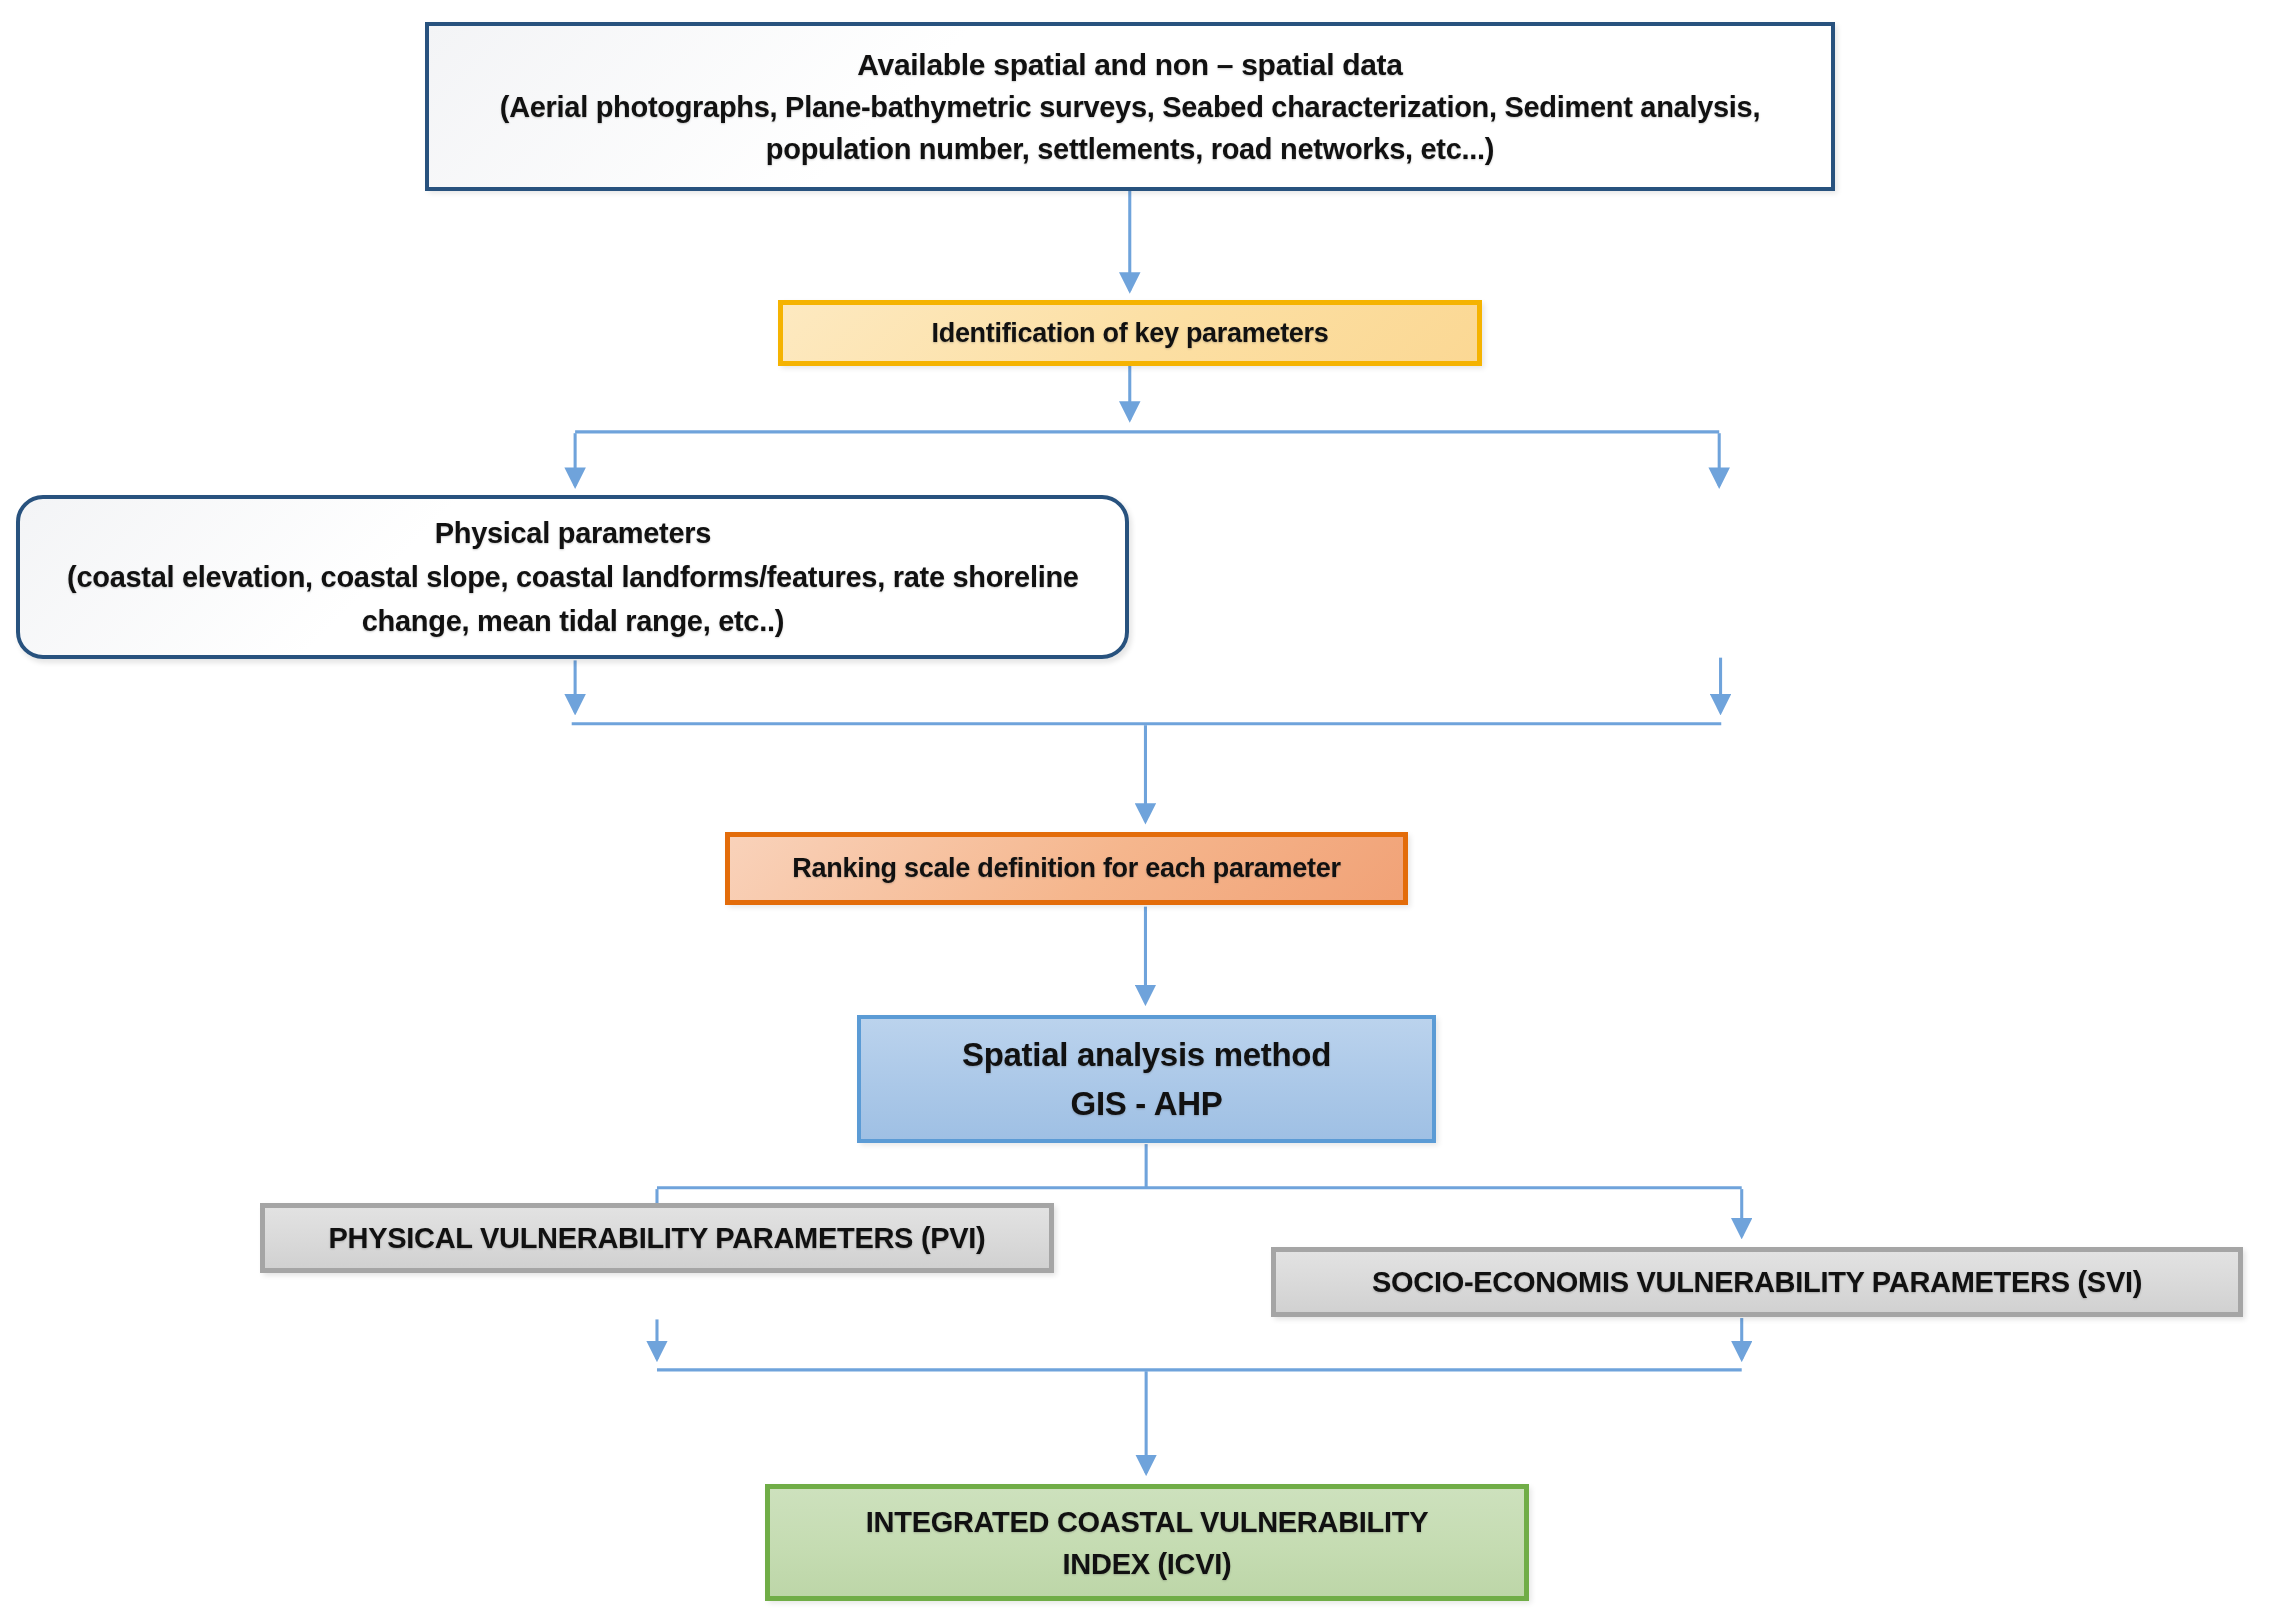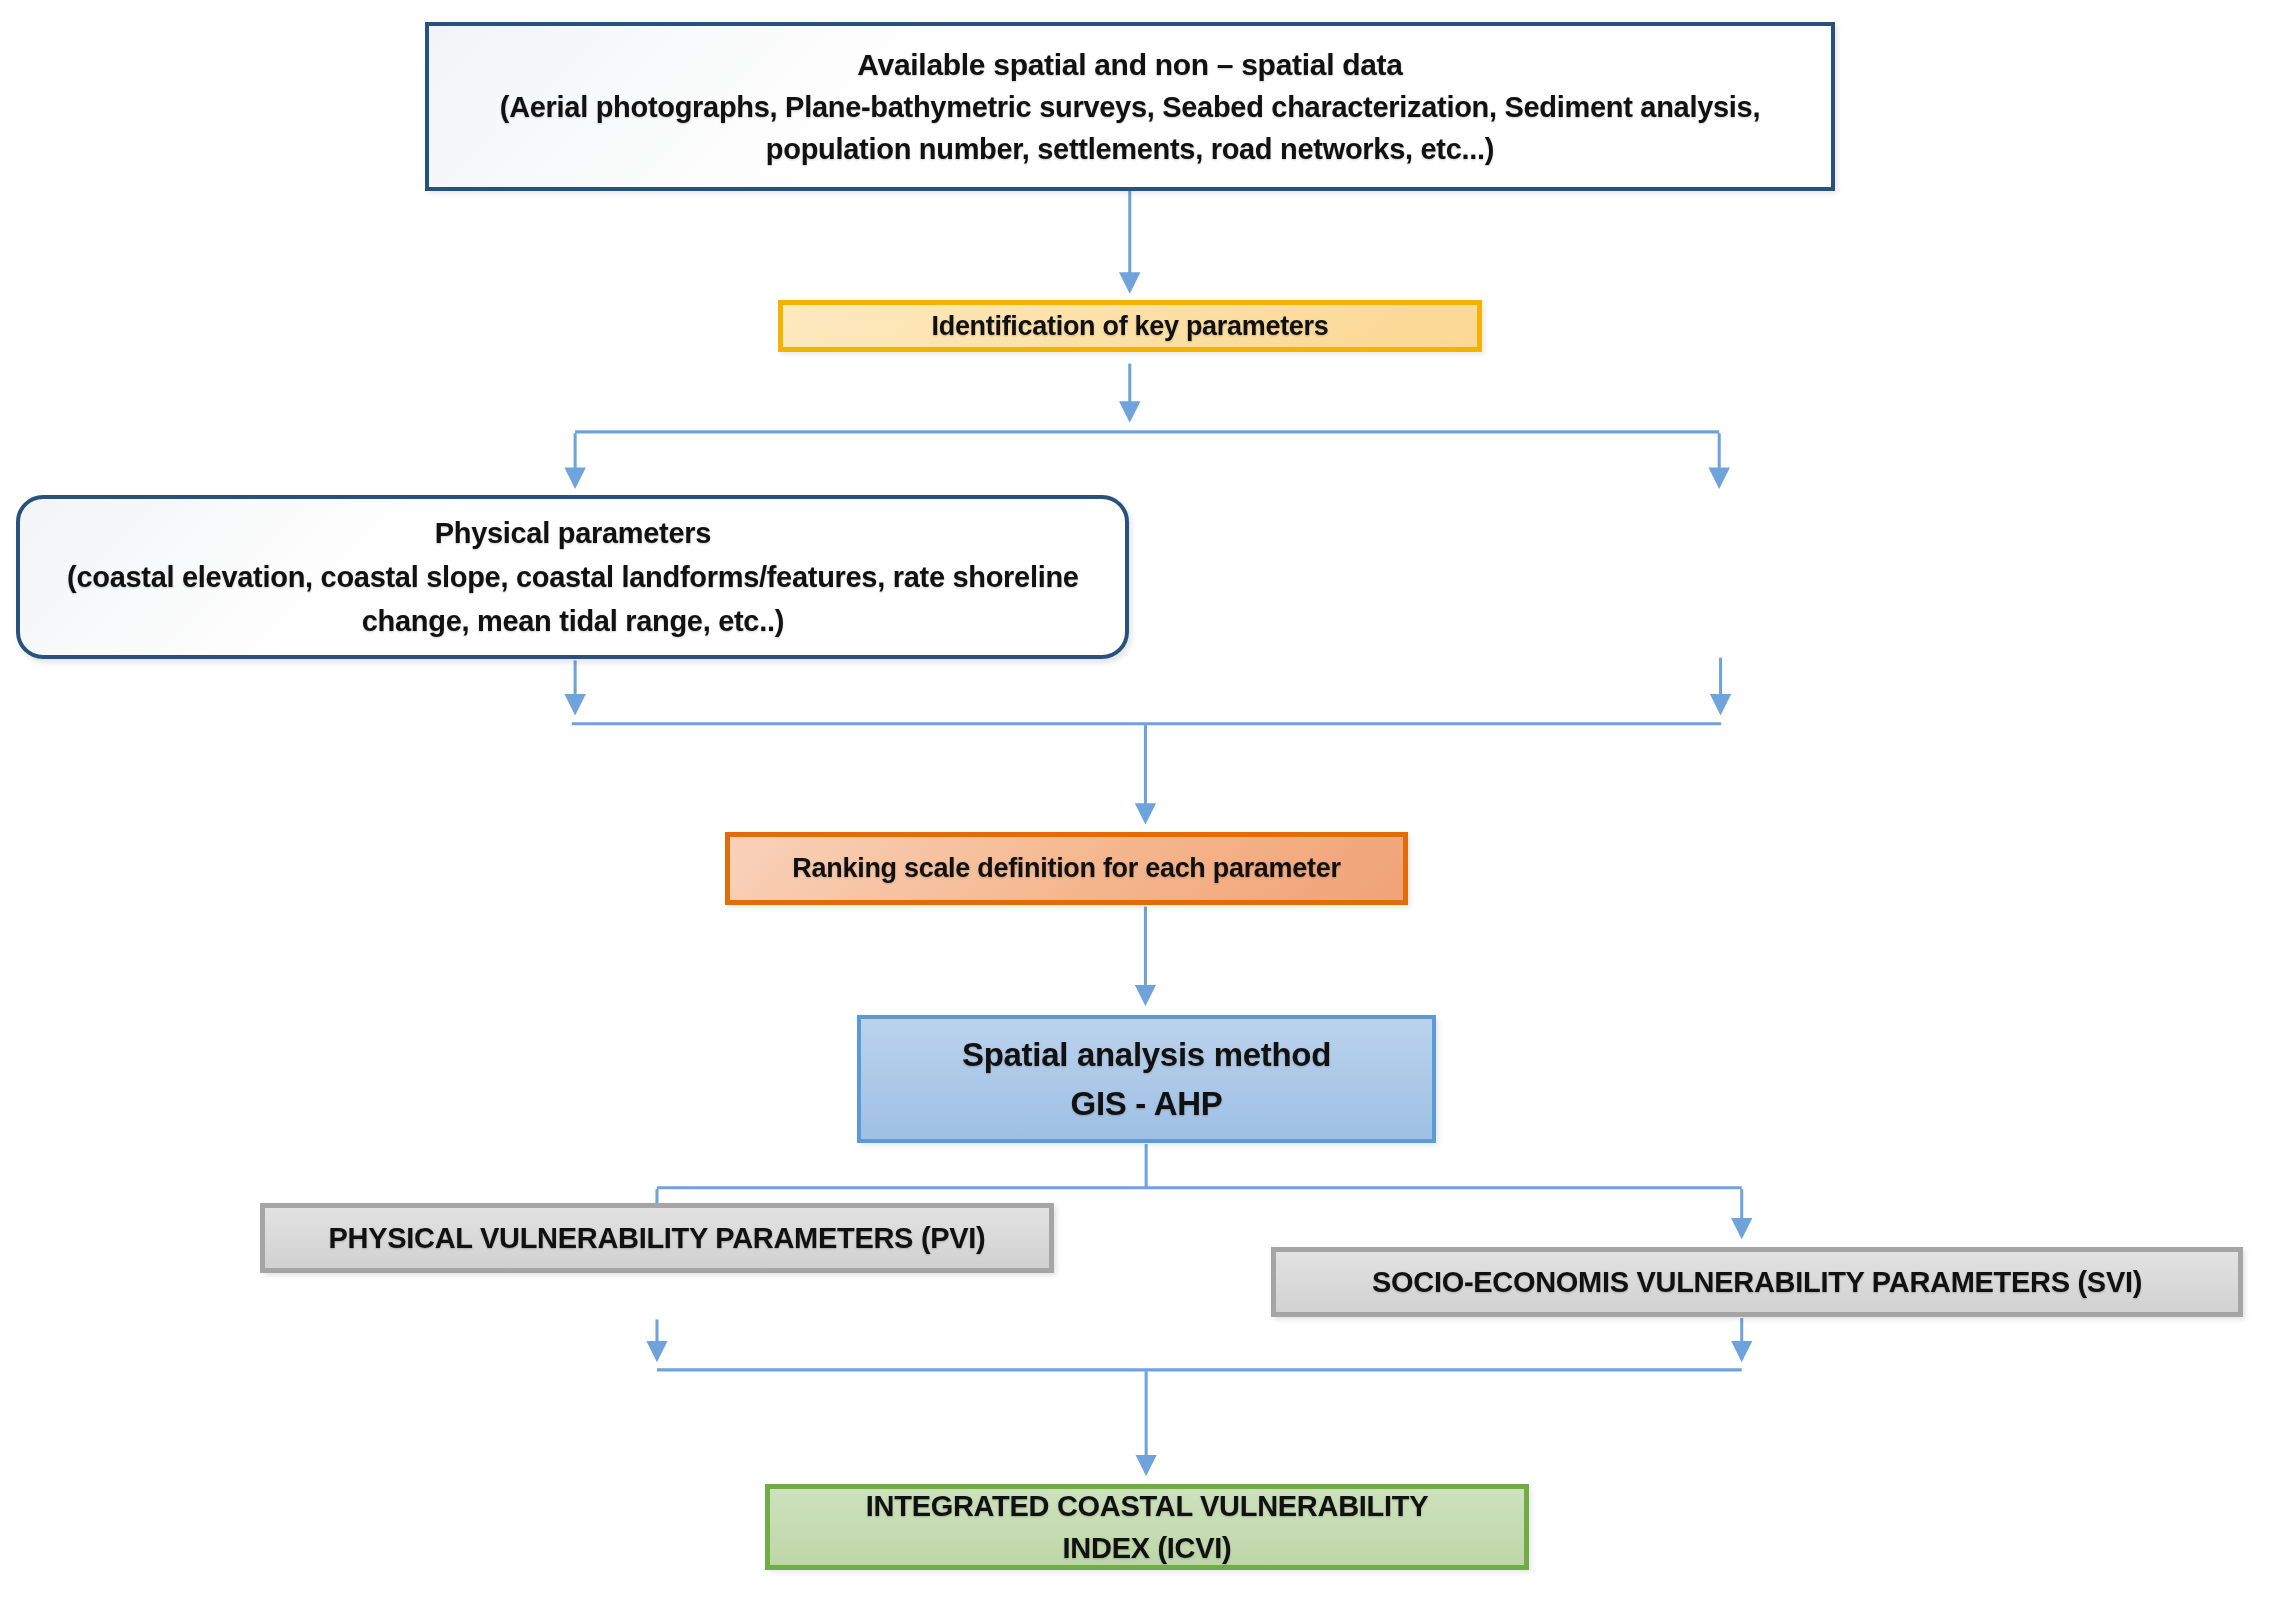--- a/index.html
+++ b/index.html
@@ -23,21 +23,21 @@
   }
   
   .box-navy{
     border:4.1px solid #28527e;
     background:linear-gradient(135deg,#f3f4f6 0%,#ffffff 35%,#ffffff 100%);
     box-shadow:2.7px 3.4px 5.5px rgba(0,0,0,0.10);
   }
   #node-available{left:425px;top:22px;width:1410px;height:169px;font-size:29px;line-height:42px;padding:0 49px;}
   #node-available .t{font-size:30px;}
   #node-identification{
-    left:778px;top:300px;width:704px;height:52px;
+    left:778px;top:300px;width:704px;height:66px;
     border:5.5px solid #f5b301;
     background:linear-gradient(135deg,#fde9c0 0%,#fcdfa3 55%,#fbd894 100%);
     font-size:27px;
     box-shadow:2.7px 3.4px 5.5px rgba(0,0,0,0.10);
   }
   #node-physical{left:16.4px;top:495px;width:1113px;height:164px;font-size:29px;line-height:44px;padding:0 20.5px;border-radius:27px;}
   #node-physical .t{font-size:29px;}
   #node-socio{left:1165px;top:495px;width:1110px;height:161px;font-size:29px;line-height:44px;padding:0 20.5px;}
   #node-socio .t{font-size:29px;}
   #node-ranking{
@@ -56,21 +56,21 @@
   }
   .box-gray{
     border:5.5px solid #a5a5a5;
     background:linear-gradient(180deg,#e2e2e2 0%,#d9d9d9 55%,#d1d1d1 100%);
     font-size:29px;
     box-shadow:2.7px 3.4px 5.5px rgba(0,0,0,0.12);
   }
   #node-pvi{left:260px;top:1203px;width:794px;height:70px;}
   #node-svi{left:1271px;top:1247px;width:972px;height:70px;}
   #node-icvi{
-    left:765px;top:1484px;width:764px;height:86px;
+    left:765px;top:1484px;width:764px;height:117px;
     border:5.5px solid #70ad47;
     background:linear-gradient(180deg,#cde1bd 0%,#c5dcb2 55%,#bdd6a8 100%);
     font-size:29px;line-height:42px;
     box-shadow:2.7px 3.4px 5.5px rgba(0,0,0,0.10);
   }
 </style>
 </head>
 <body>
 
 <div id="canvas">

